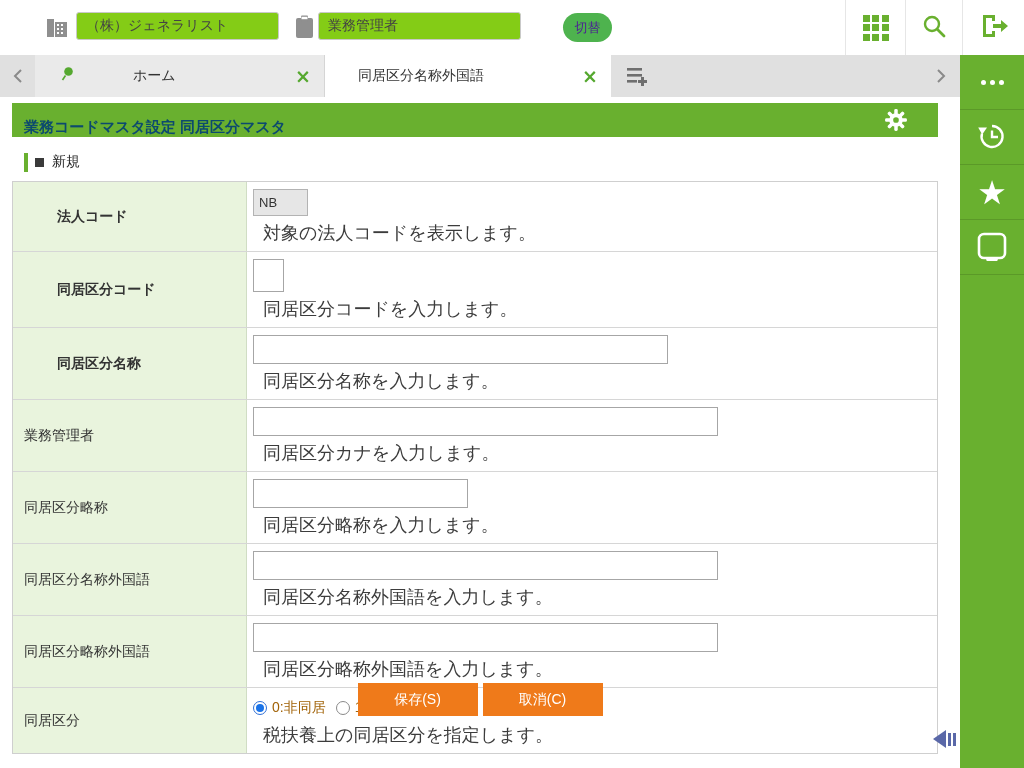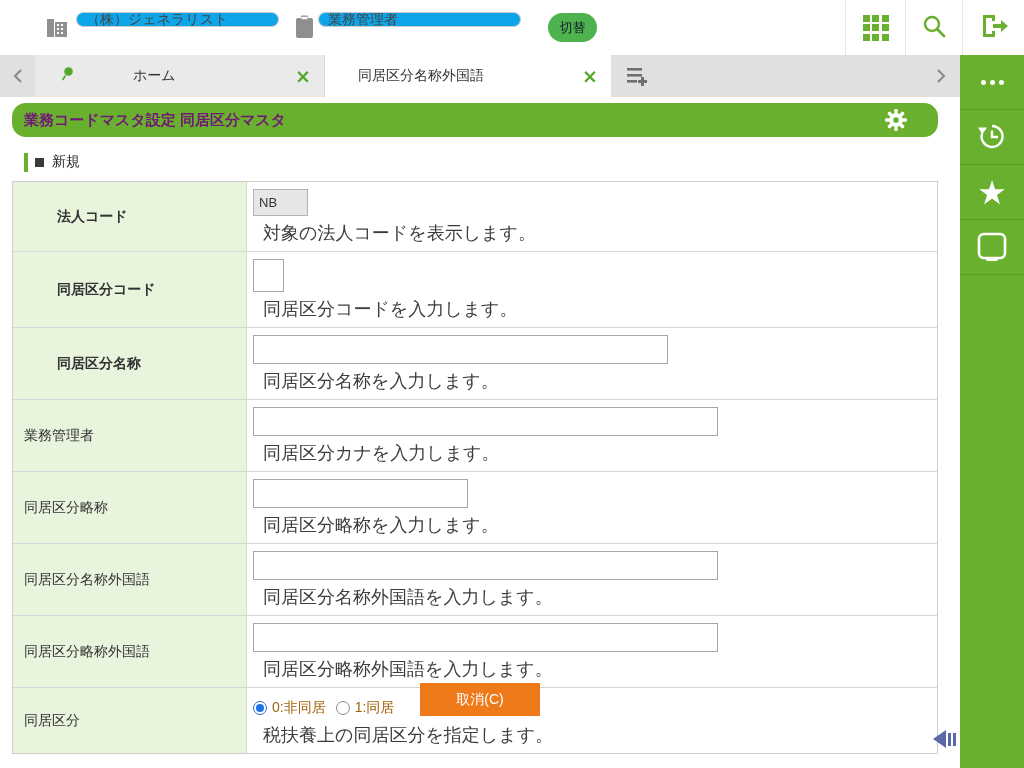--- a/index.html
+++ b/index.html
@@ -4,53 +4,53 @@
 <style>
   * { box-sizing: border-box; margin: 0; padding: 0; }
   html,body { width:1024px; height:768px; overflow:hidden; }
   body {
     font-family: "Liberation Sans", "DejaVu Sans", sans-serif;
     background:#fff; position:relative; color:#333;
   }
   
   .topbar { position:absolute; top:0; left:0; width:1024px; height:55px; background:#fff; }
   .hdr-input {
-    position:absolute; top:12px; height:15px; width:203px;
-    background:#0ea5e9; border:1px solid #c9c9c9; border-radius:8px;
+    position:absolute; top:12px; height:28px; width:203px;
+    background:#84cc16; border:1px solid #c9c9c9; border-radius:3px;
     font-size:14px; color:#444; padding:0 9px;
     font-family:"Liberation Sans","DejaVu Sans",sans-serif;
   }
   .icn { position:absolute; }
   .hdr-btn {
     position:absolute; top:0; height:55px; background:#fff;
     border:none; border-left:1px solid #e6e6e6; cursor:pointer;
     display:flex; align-items:center; justify-content:center;
   }
   .pill {
-    position:absolute; left:548px; top:13px; width:49px; height:29px;
-    background:#4eb34e; color:#0f172a; border:none; border-radius:15px;
+    position:absolute; left:563px; top:13px; width:49px; height:29px;
+    background:#4eb34e; color:#4c1d95; border:none; border-radius:15px;
     font-size:13px; cursor:pointer;
     font-family:"Liberation Sans","DejaVu Sans",sans-serif;
   }
   .grid-icon { display:grid; grid-template-columns:repeat(3,7px); grid-template-rows:repeat(3,7px); gap:2.5px; }
   .grid-icon span { background:#69b02f; }
   
   .tabbar { position:absolute; top:55px; left:0; width:960px; height:42px; background:#e0e0e0; display:flex; align-items:stretch; }
   .tab-scroll { width:35px; border:none; background:transparent; display:flex; align-items:center; justify-content:center; cursor:pointer; }
   .tab { display:flex; align-items:center; cursor:pointer; position:relative; }
   .tab.inactive { width:290px; background:#eaeaea; border-right:1px solid #d5d5d5;gap:48px; }
   .tab.active { width:286px; background:#ffffff; }
   .tab-label { font-size:14px; color:#333; }
   .tab-close { margin-left:auto; margin-right:13px; background:none; border:none; color:#55a82f; font-size:19px; font-weight:bold; cursor:pointer; line-height:1; font-family:"DejaVu Sans",sans-serif; }
   .addtab-btn { width:52px; background:transparent; border:none; display:flex; align-items:center; justify-content:center; cursor:pointer; }
   .tab-spacer { flex:1; }
   
   .title-bar {
     position:absolute; left:12px; top:103px; width:926px; height:34px;
-    background:#69b02f; color:#701a75; display:flex; align-items:center;border-radius:14px;
+    background:#69b02f; color:#0c4a6e; display:flex; align-items:flex-end;
   }
   .title-bar .ttl { font-size:15px; font-weight:bold; padding-left:12px; }
   .gear-btn { position:absolute; right:30px; top:5px; background:none; border:none; cursor:pointer; }
   
   .section-hd { position:absolute; left:24px; top:152px; display:flex; align-items:center; height:20px; }
   .sec-bar { width:4px; height:19px; background:#69b02f; margin-right:7px; }
   .sec-sq { width:9px; height:9px; background:#3a3a3a; margin-right:8px; }
   .sec-txt { font-size:14px; color:#222; }
   
   .form { position:absolute; left:12px; top:181px; width:926px; border:1px solid #cfcfcf; background:#fff; }
@@ -299,20 +299,21 @@
           <span class="radio-txt">1:同居</span>
         </span>
       </div>
       <div class="fhelp" style="margin-top:6px;">税扶養上の同居区分を指定します。</div>
     </div>
   </div>
 
 </div>
 
 <div class="btn-row">
+  <button class="obtn">保存(S)</button>
   <button class="obtn">取消(C)</button>
 </div>
 
 <div class="collapse">
   <span class="col-tri"></span>
   <span class="col-bar"></span>
   <span class="col-bar"></span>
 </div>
 
 <div class="sidebar">

